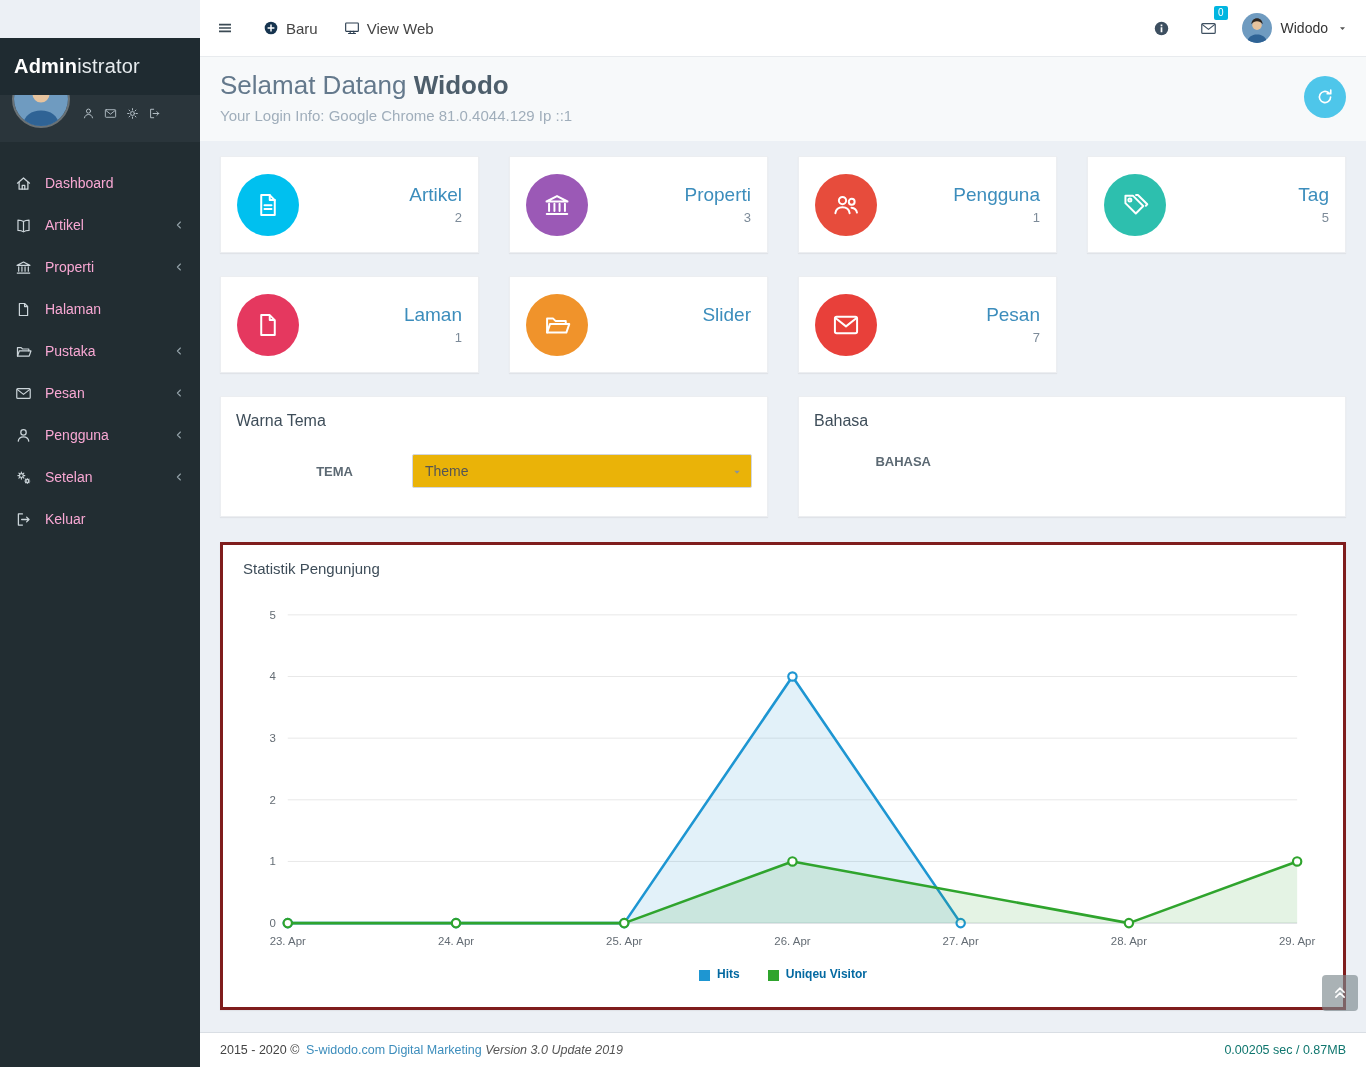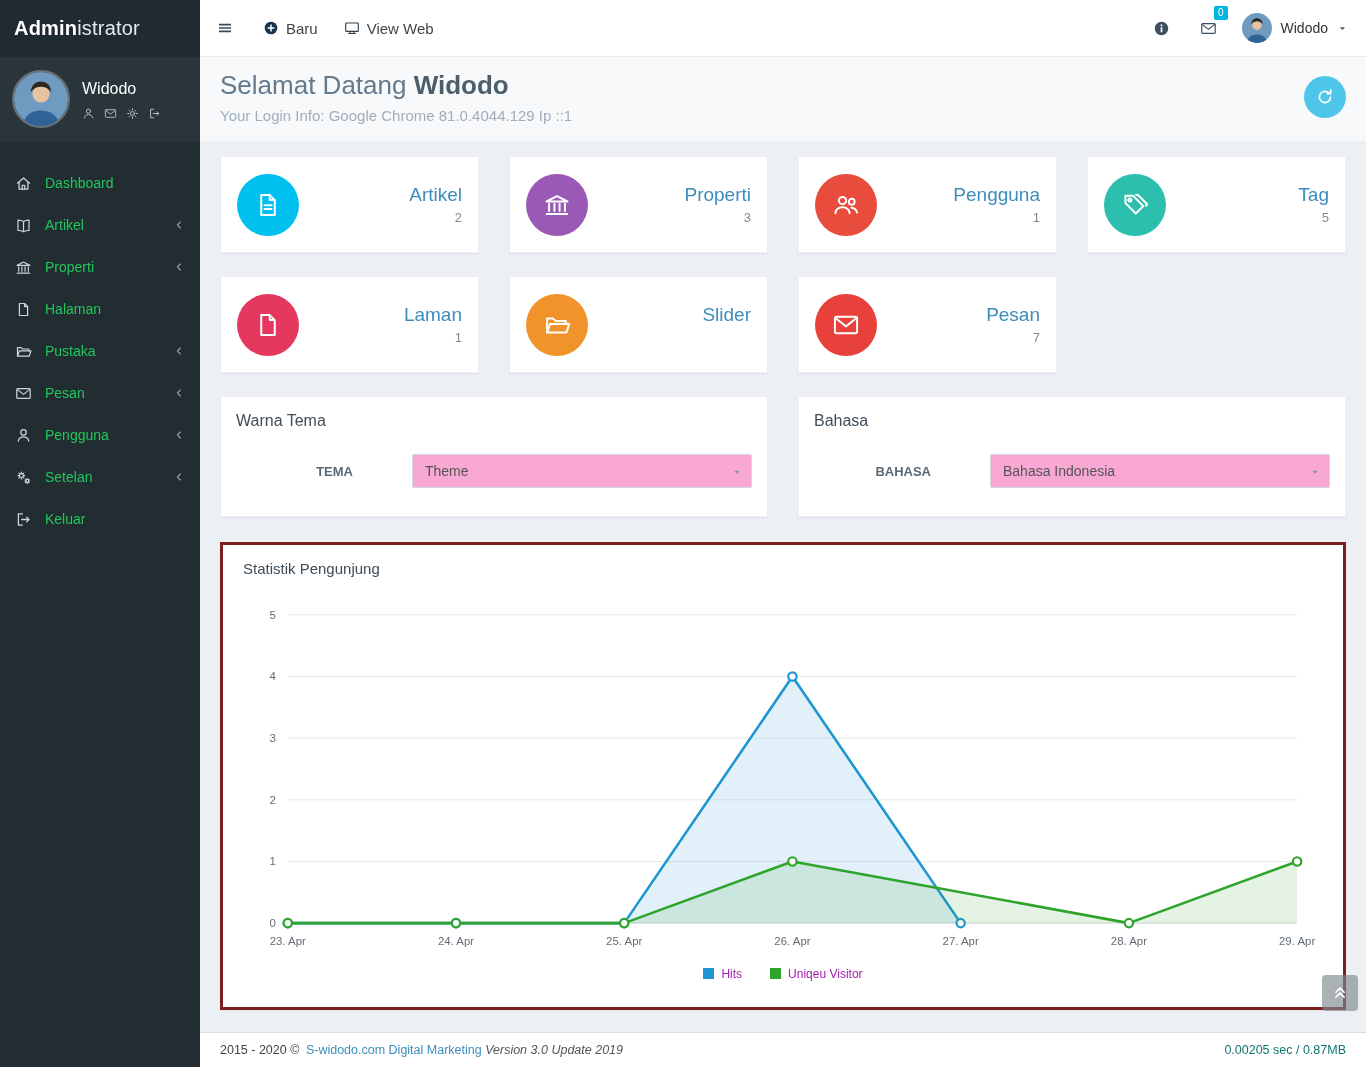--- a/index.html
+++ b/index.html
@@ -17,21 +17,21 @@
   
   .ic { width: 16px; height: 16px; display: block; }
   .ic-xs { width: 13px; height: 13px; }
   .ic-lg { width: 28px; height: 28px; }
 
   
   .main-header { position: absolute; top: 0; left: 0; width: 100%; height: 57px; display: flex; z-index: 30; }
   .logo {
     width: 200px; height: 57px; background: #1f2b31; color: #fff;
     display: flex; align-items: center; padding-left: 14px;
-    font-size: 20px; letter-spacing: .2px; cursor: pointer;
+    font-size: 20px; letter-spacing: .2px; cursor: pointer; margin-top: 38px;
   }
   .logo .bold { font-weight: 700; }
   .logo .light { font-weight: 300; color: #e6ebee; }
   .navbar {
     flex: 1; background: #fff; border-bottom: 1px solid #e8ebee;
     display: flex; align-items: center;
   }
   .hamburger { height: 57px; display: flex; align-items: center; padding: 0 17px; color: #3b4a54; cursor: pointer; }
   .nav-link {
     height: 57px; display: flex; align-items: center; gap: 7px;
@@ -56,21 +56,21 @@
   .main-sidebar { position: absolute; top: 57px; left: 0; bottom: 0; width: 200px; background: #222d32; }
   .user-panel { background: #2a353b; padding: 13px 12px; display: flex; gap: 12px; min-height: 85px; }
   .avatar-lg { width: 58px; height: 58px; border: 2px solid rgba(255,255,255,.3); }
   .user-info { display: flex; flex-direction: column; justify-content: center; gap: 9px; }
   .user-name { color: #fff; font-size: 16px; font-weight: 400; }
   .user-actions { display: flex; gap: 9px; color: #b4bfc6; }
   .user-actions .ic-xs { cursor: pointer; }
   .menu { list-style: none; margin-top: 20px; }
   .menu-item {
     display: flex; align-items: center; gap: 13px; height: 42px;
-    padding: 0 15px; color: #22c55e; font-size: 14px; cursor: pointer;
+    padding: 0 15px; color: #f9a8d4; font-size: 14px; cursor: pointer;
   }
   .menu-item .m-ic { width: 17px; height: 17px; color: #ccd5da; flex: none; }
   .menu-item .chev { margin-left: auto; width: 12px; height: 12px; color: #93a1a8; }
 
   
   .content-wrapper { position: absolute; left: 200px; top: 57px; right: 0; bottom: 35px; background: #ecf0f5; overflow: hidden; }
   .content-header { background: #f7f9fa; padding: 13px 20px 17px; display: flex; align-items: center; }
   .welcome-title { font-size: 26px; font-weight: 300; color: #64798c; }
   .welcome-title .wname { font-weight: 700; color: #4d5e6b; }
   .login-info { color: #a0aebb; font-size: 15px; margin-top: 6px; font-weight: 300; }
@@ -93,32 +93,32 @@
   .info-text { flex: 1; text-align: right; }
   .info-title { color: #3c8dbc; font-size: 19px; font-weight: 400; }
   .info-count { color: #7d8b99; font-size: 13px; margin-top: 4px; min-height: 15px; }
 
   .grid-2 { display: grid; grid-template-columns: 1fr 1fr; gap: 30px; margin-bottom: 25px; }
   .panel { background: #fff; border: 1px solid #eceef1; box-shadow: 0 1px 1px rgba(0,0,0,.05); }
   .panel-header { padding: 15px 15px 4px; font-size: 16px; color: #3e4d59; }
   .panel-body { padding: 20px 15px 28px; display: flex; align-items: center; gap: 44px; }
   .form-label { width: 132px; flex: none; text-align: right; padding-right: 15px; font-size: 13px; font-weight: 700; color: #5c6973; }
   .select {
-    flex: 1; height: 34px; border: 1px solid #d2d6de; border-radius: 2px; background: #f9a8d4;
+    flex: 1; height: 34px; border: 1px solid #d2d6de; border-radius: 2px; background: #eab308;
     display: flex; align-items: center; padding: 0 30px 0 12px; font-size: 14px; color: #555;
     position: relative; cursor: pointer;
   }
   .select .caret { position: absolute; right: 8px; top: 11px; width: 12px; height: 12px; color: #8a939b; }
 
   .chart-panel { background: #fff; border: 3px solid #7f1d1d; box-shadow: 0 1px 1px rgba(0,0,0,.05); padding: 15px 20px 26px; }
   .chart-title { font-size: 15px; color: #3e4d59; margin-bottom: 8px; }
   #chart-area svg { display: block; width: 100%; height: auto; }
   #chart-area text { font-family: "Liberation Sans", sans-serif; font-size: 11.5px; fill: #646c74; }
   .chart-legend { display: flex; justify-content: center; align-items: center; gap: 28px; margin-top: 10px; }
-  .legend-item { display: flex; align-items: center; gap: 7px; font-size: 12px; font-weight: 400; color: #a21caf; cursor: pointer; }
+  .legend-item { display: flex; align-items: flex-end; gap: 7px; font-size: 12px; font-weight: 700; color: #0369a1; cursor: pointer; }
   .legend-swatch { width: 11px; height: 11px; display: inline-block; }
 
   
   .main-footer {
     position: absolute; left: 200px; right: 0; bottom: 0; height: 35px; background: #fff;
     border-top: 1px solid #d9dee4; display: flex; align-items: center; padding: 0 20px; font-size: 12.5px; color: #444;
   }
   .footer-left span { margin-right: 3px; }
   .footer-link { color: #3c8dbc; cursor: pointer; text-decoration: none; }
   .footer-version { font-style: italic; color: #555; }
@@ -531,26 +531,20 @@
               <svg class="caret" viewBox="0 0 24 24">
                   <use href="#i-caret-down"></use>
                 </svg>
             </div>
           </div>
         </div>
         <div class="panel">
           <div class="panel-header">Bahasa</div>
           <div class="panel-body">
             <label class="form-label">BAHASA</label>
-            <div class="select">
-              <span>Bahasa Indonesia</span>
-              <svg class="caret" viewBox="0 0 24 24">
-                  <use href="#i-caret-down"></use>
-                </svg>
-            </div>
           </div>
         </div>
       </div>
 
       <div class="chart-panel">
         <div class="chart-title">Statistik Pengunjung</div>
         <div id="chart-area">
             <svg viewBox="0 0 1086 374">
               <line x1="45" y1="340" x2="1060" y2="340" stroke="#cfd4d9" stroke-width="1"></line>
               <text x="33" y="344" text-anchor="end">0</text>

